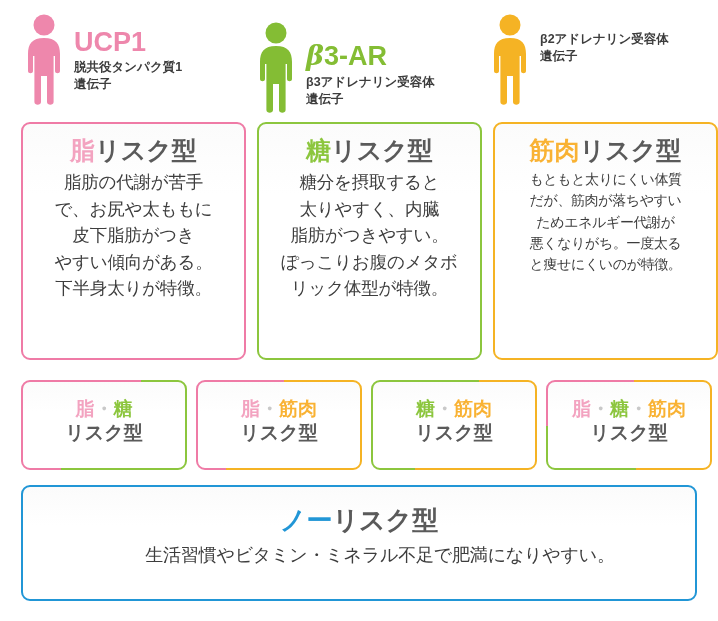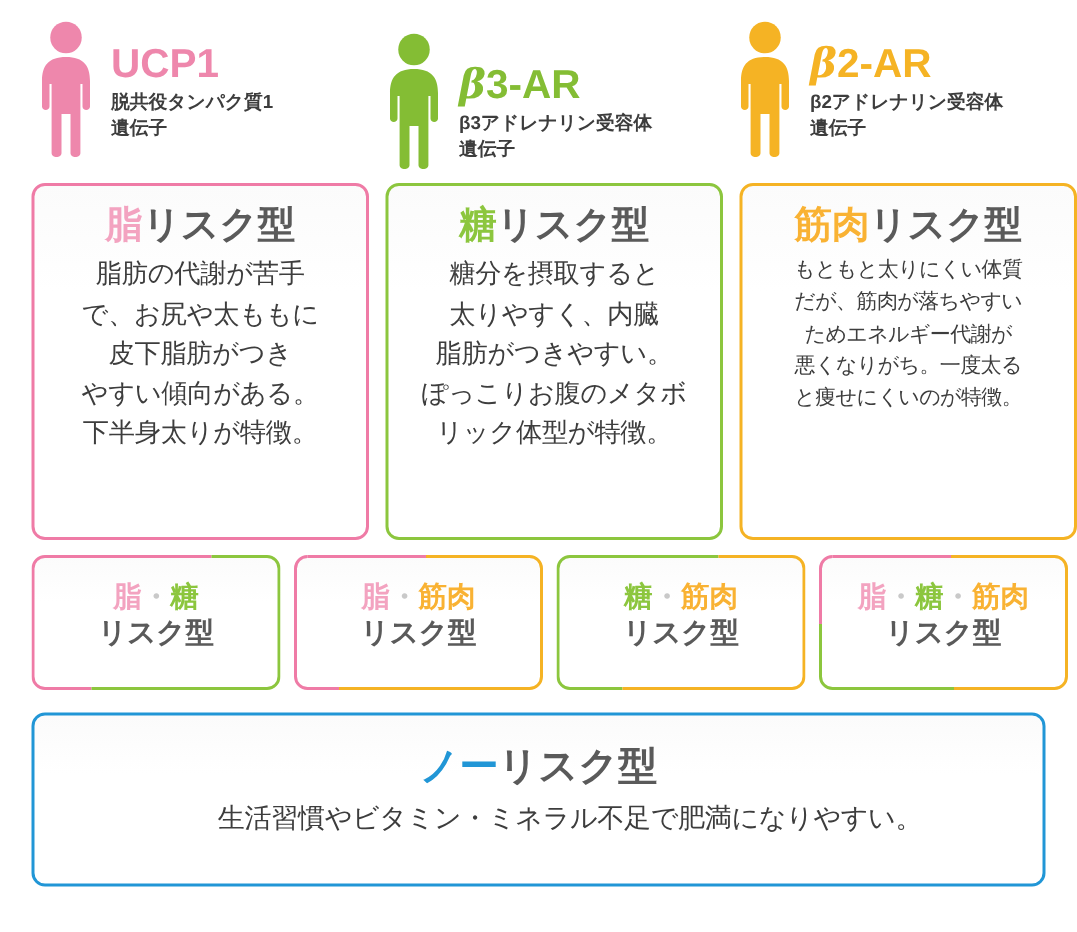--- a/index.html
+++ b/index.html
@@ -98,21 +98,21 @@
     color: #3d3d3d;
     letter-spacing: -0.2px;
   }
   .risk-card-body.small { font-size: 14px; letter-spacing: -0.4px; }
 
   
   .combo-row {
     display: flex;
     padding-left: 21px;
     gap: 9px;
-    margin-top: 10px;
+    margin-top: 20px;
   }
   .combo-box {
     width: 166px;
     height: 90px;
     box-sizing: border-box;
     border-radius: 9px;
     background: linear-gradient(180deg, #fbfbfb 0%, #ffffff 35%, #ffffff 100%);
     text-align: center;
     position: relative;
     padding-top: 17px;
@@ -201,23 +201,20 @@
   </div>
 
   <div class="gene-header gh-2">
     <div class="person-icon">
       <svg width="44" height="92" viewBox="0 0 44 92" xmlns="http://www.w3.org/2000/svg">
         <circle cx="22" cy="11" r="10.5" fill="#f5b324"></circle>
         <path d="M22 24 C10 24 6 30 6 40 L6 57 C6 60 11 60 11 57 L11 42 L12.4 42 L12.4 88 C12.4 91.5 19 91.5 19 88 L19 62 L25 62 L25 88 C25 91.5 31.6 91.5 31.6 88 L31.6 42 L33 42 L33 57 C33 60 38 60 38 57 L38 40 C38 30 34 24 22 24 Z" fill="#f5b324"></path>
       </svg>
     </div>
     <div class="gene-text">
-      <div class="gene-symbol" style="color:#f5b324">
-        <span class="beta">β</span><span>2-AR</span>
-      </div>
       <div class="gene-fullname">β2アドレナリン受容体
 遺伝子</div>
     </div>
   </div>
 
 </div>
 
 <div class="risk-cards-row">
 
   <div class="risk-card" style="border-color:#ef7ba6">

